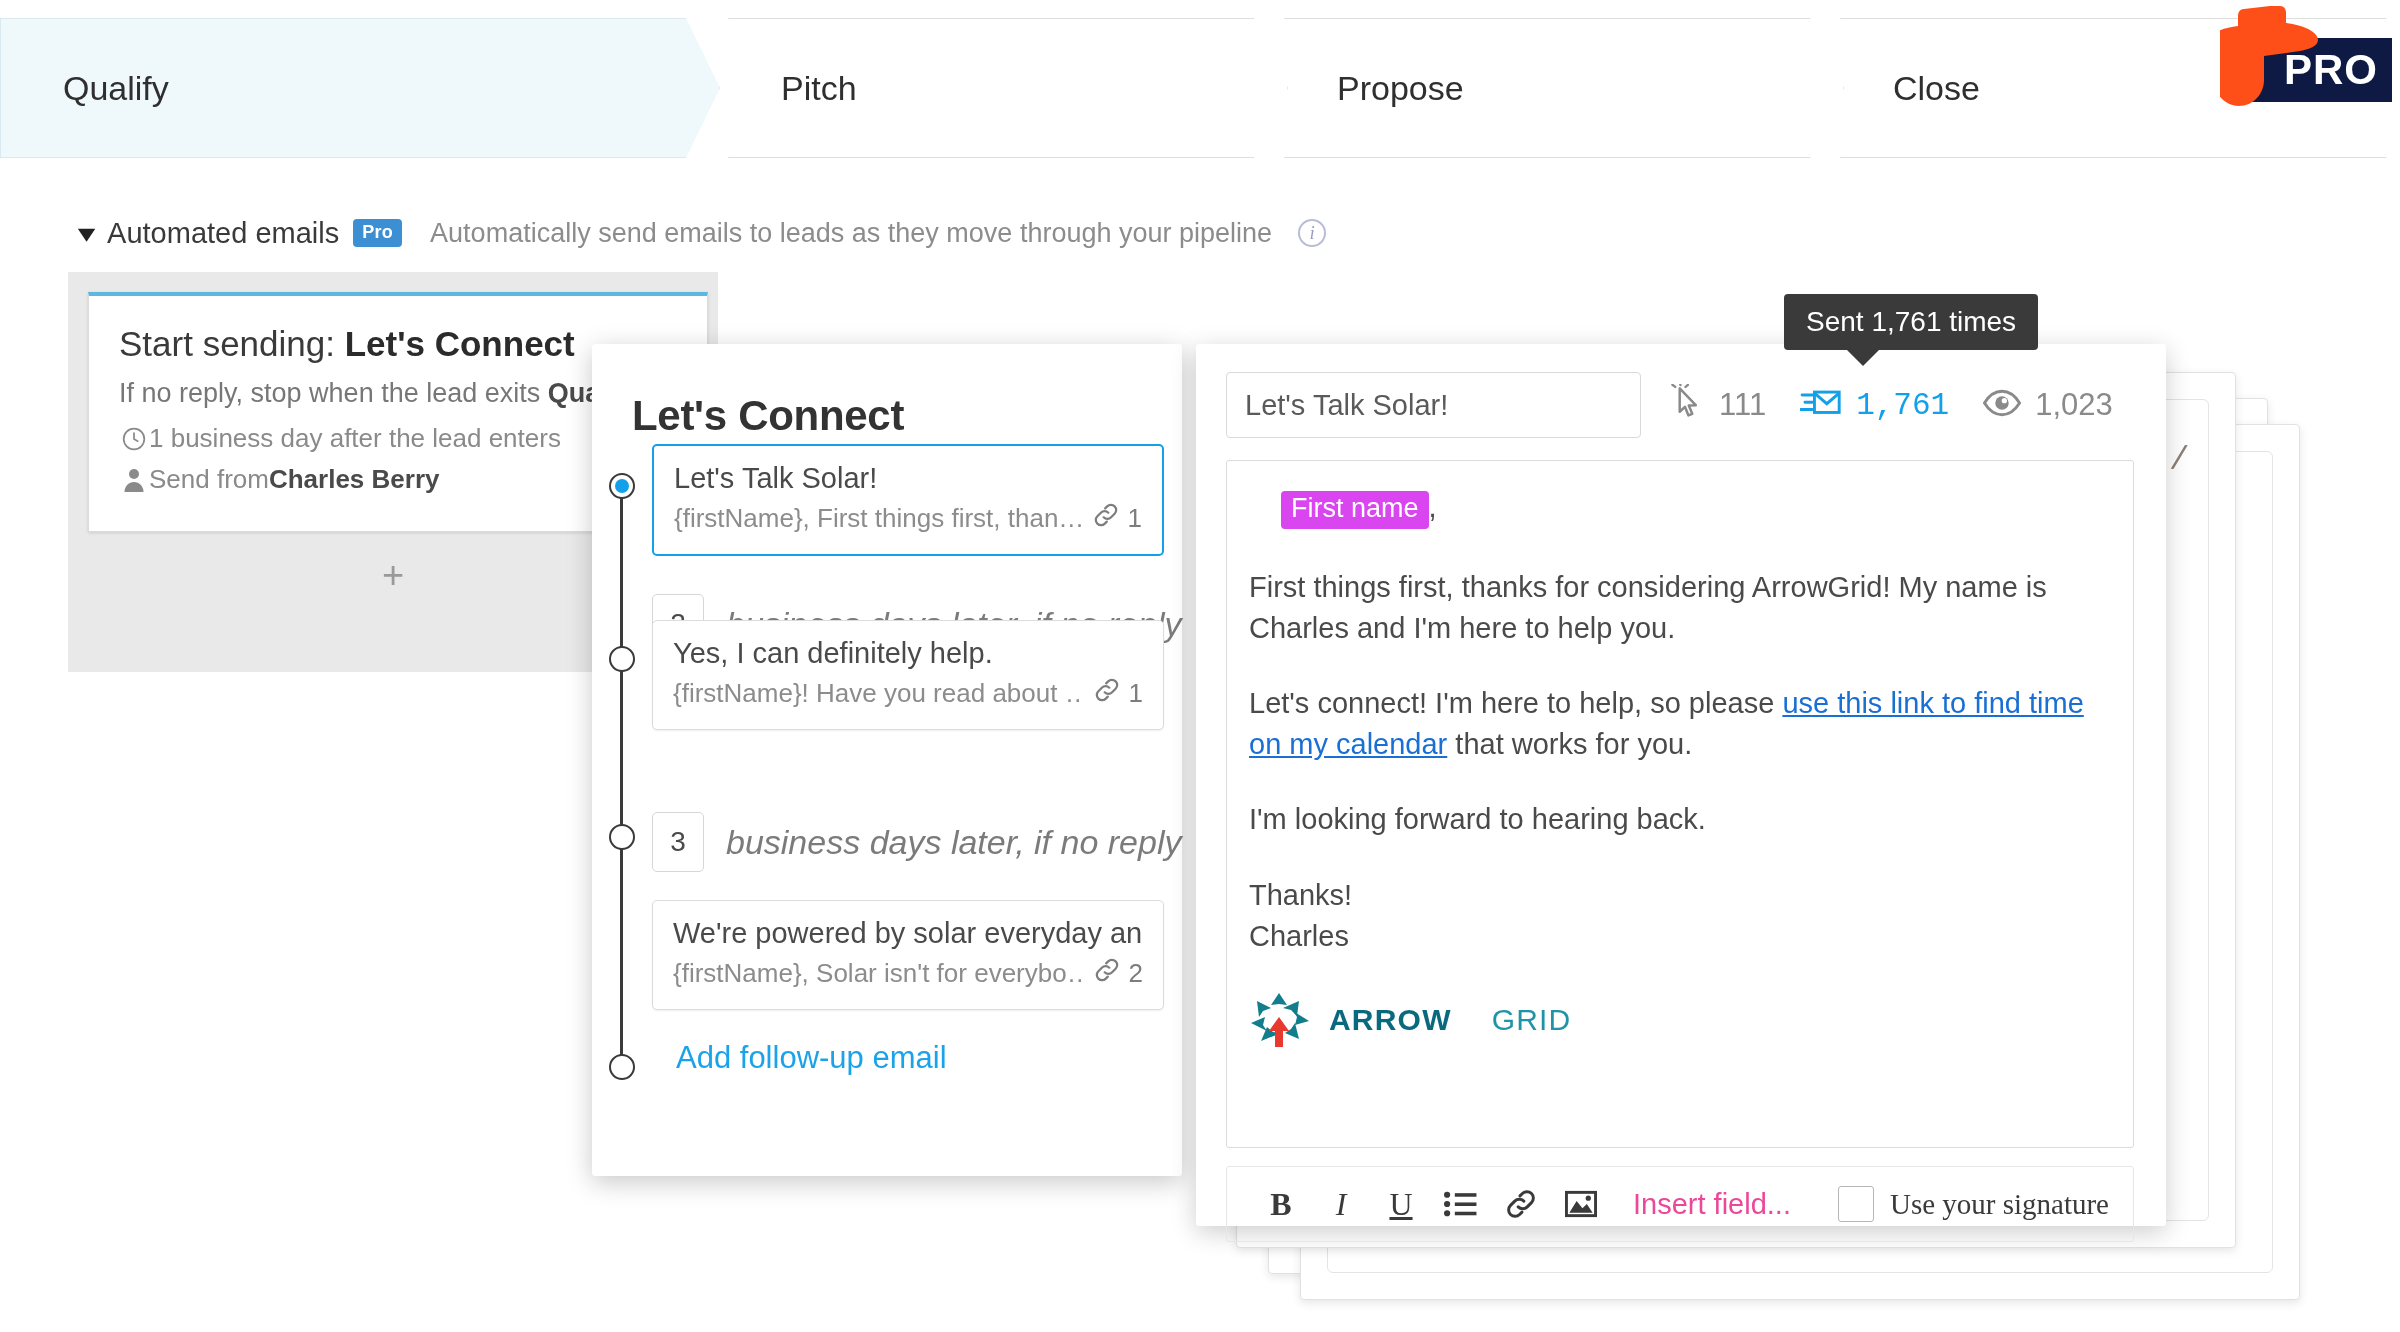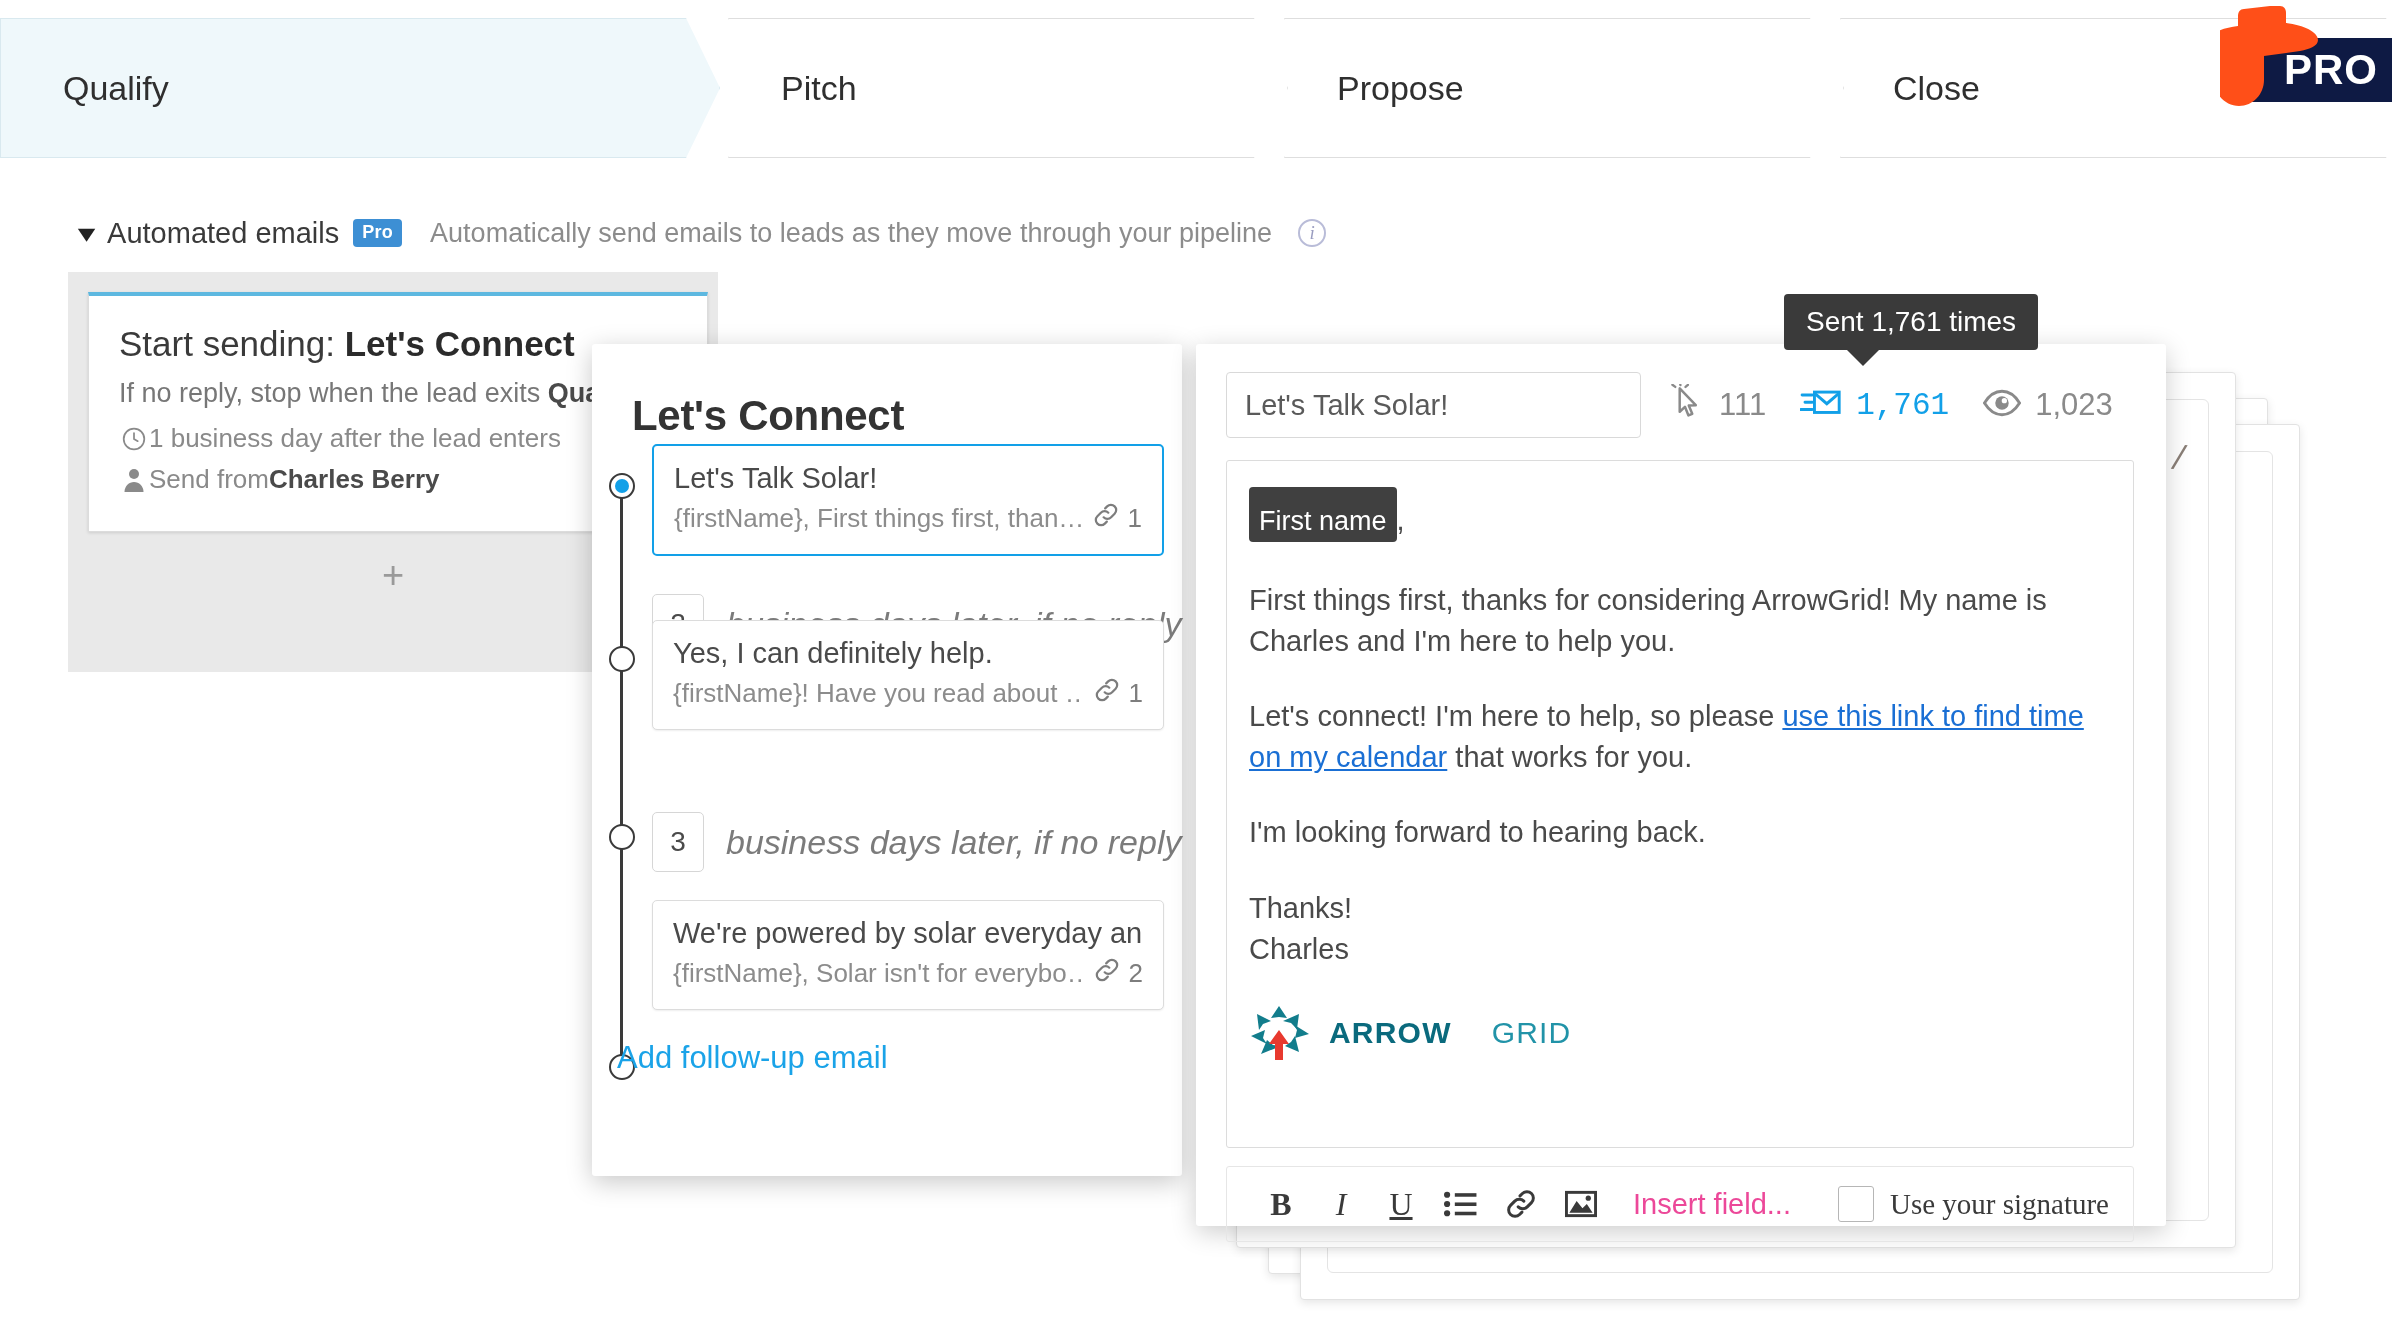--- a/index.html
+++ b/index.html
@@ -181,21 +181,21 @@
   .delay-box {
     width:52px; height:60px;
     border:1px solid #d6d6d6; border-radius:5px;
     background:#fff;
     display:flex; align-items:center; justify-content:center;
     font-size:28px; color:#4a4a4a; cursor:text;
   }
   .delay-text { font-size:34px; color:#7b7b7b; font-style:italic; }
 
   #add-followup {
-    position:absolute; left:617px; top:1040px;
+    position:absolute; left:676px; top:1040px;
     font-size:31px; color:#1aa3e8; cursor:pointer; z-index:22;
   }
 
   
   #editor-panel {
     position:absolute; left:1196px; top:344px;
     width:970px; height:882px;
     background:#fff;
     border-radius:3px;
     box-shadow:0 6px 26px rgba(0,0,0,.20);
@@ -229,23 +229,24 @@
 
   #body-area {
     margin-top:22px;
     width:908px; height:688px;
     border:1px solid #dcdcdc; border-radius:3px;
     padding:26px 22px;
     overflow:hidden;
     position:relative;
   }
   .merge-chip {
-    display:inline-block; background:#404040; color:#fff;
-    font-size:27px; padding:20px 10px 5px; border-radius:4px;
+    display:inline-block; background:#d946ef; color:#fff;
+    font-size:27px; padding:3px 10px 5px; border-radius:4px;
     line-height:1.1;
+    margin-left:32px;
   }
   #body-area p { margin:0 0 34px 0; font-size:29px; line-height:1.42; color:#4a4a4a; }
   #body-area p.tight { margin-bottom:0; }
   #body-area a { color:#1a6fd4; text-decoration:underline; }
   #signature-logo { margin-top:28px; display:flex; align-items:center; gap:16px; }
   #sig-text { font-size:30px; letter-spacing:1.2px; font-weight:bold; color:#0a6a7d; }
   #sig-text .light { color:#2193a8; font-weight:normal;margin-left:40px; }
 
   #editor-toolbar {
     margin-top:18px;

